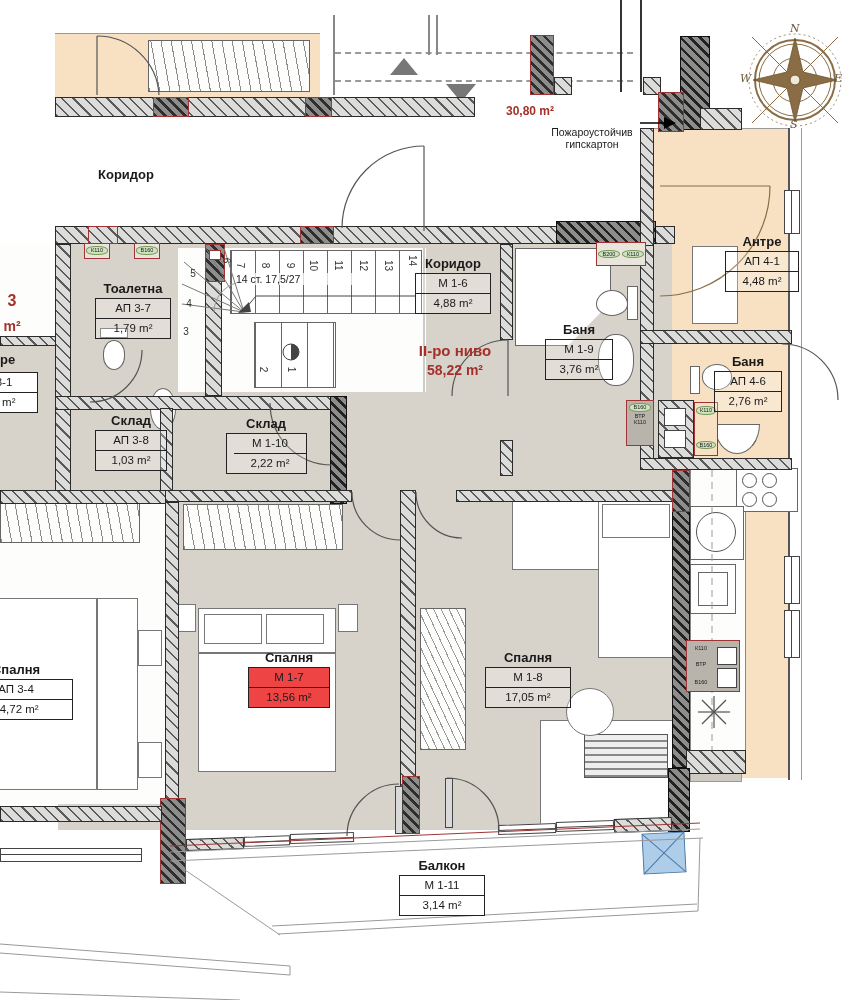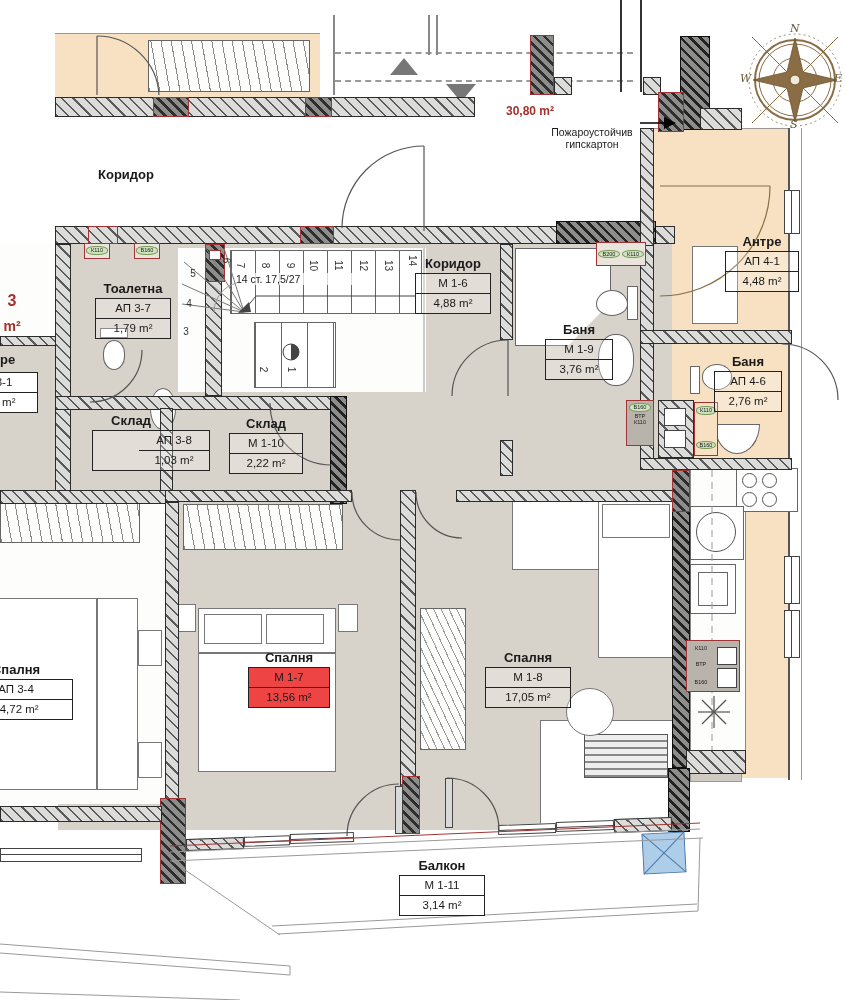--- a/index.html
+++ b/index.html
@@ -271,29 +271,29 @@
   <div class="lbl" style="left:712px;top:354px;width:72px;">
     <div class="rname">Баня</div>
     <div class="rbox" style="width:66px;">
       <div class="rrow">АП 4-6</div>
       <div class="rrow r2">2,76 m²</div>
       </div>
     </div>
 
   <div class="lbl" style="left:92px;top:413px;width:78px;">
     <div class="rname">Склад</div>
-    <div class="rbox" style="width:70px;padding-left:46px;">
+    <div class="rbox" style="width:70px;">
       <div class="rrow">АП 3-8</div>
       <div class="rrow r2">1,03 m²</div>
       </div>
     </div>
 
   <div class="lbl" style="left:226px;top:416px;width:80px;">
     <div class="rname">Склад</div>
-    <div class="rbox" style="width:72px;">
+    <div class="rbox" style="width:72px;padding-left:7px;">
       <div class="rrow">М 1-10</div>
       <div class="rrow r2">2,22 m²</div>
       </div>
     </div>
 
   <div class="lbl" style="left:-44px;top:662px;width:120px;">
     <div class="rname">Спалня</div>
     <div class="rbox" style="width:112px;background:#fff;">
       <div class="rrow">АП 3-4</div>
       <div class="rrow r2">14,72 m²</div>
@@ -317,20 +317,24 @@
     </div>
 
   <div class="lbl" style="left:398px;top:858px;width:88px;">
     <div class="rname">Балкон</div>
     <div class="rbox" style="width:84px;background:#fff;">
       <div class="rrow">М 1-11</div>
       <div class="rrow r2">3,14 m²</div>
       </div>
     </div>
 
+  <div class="lbl" style="left:380px;top:342px;width:150px;">
+    <div class="red" style="font-weight:bold;font-size:15px;">II-ро ниво</div>
+    <div class="red" style="font-weight:bold;font-size:14px;margin-top:3px;">58,22 m²</div>
+    </div>
 
   <div class="lbl red" style="left:2px;top:292px;width:20px;font-weight:bold;font-size:16px;">3</div>
   <div class="lbl red" style="left:0;top:318px;width:24px;font-weight:bold;font-size:14px;">m²</div>
   <div class="lbl" style="left:0;top:352px;width:24px;font-weight:bold;font-size:13px;text-align:left;">ре</div>
   <div class="lbl" style="left:-30px;top:370px;width:68px;">
     <div class="rbox" style="width:66px;background:#fff;">
       <div class="rrow">3-1</div>
       <div class="rrow r2">7 m²</div>
       </div>
     </div>

